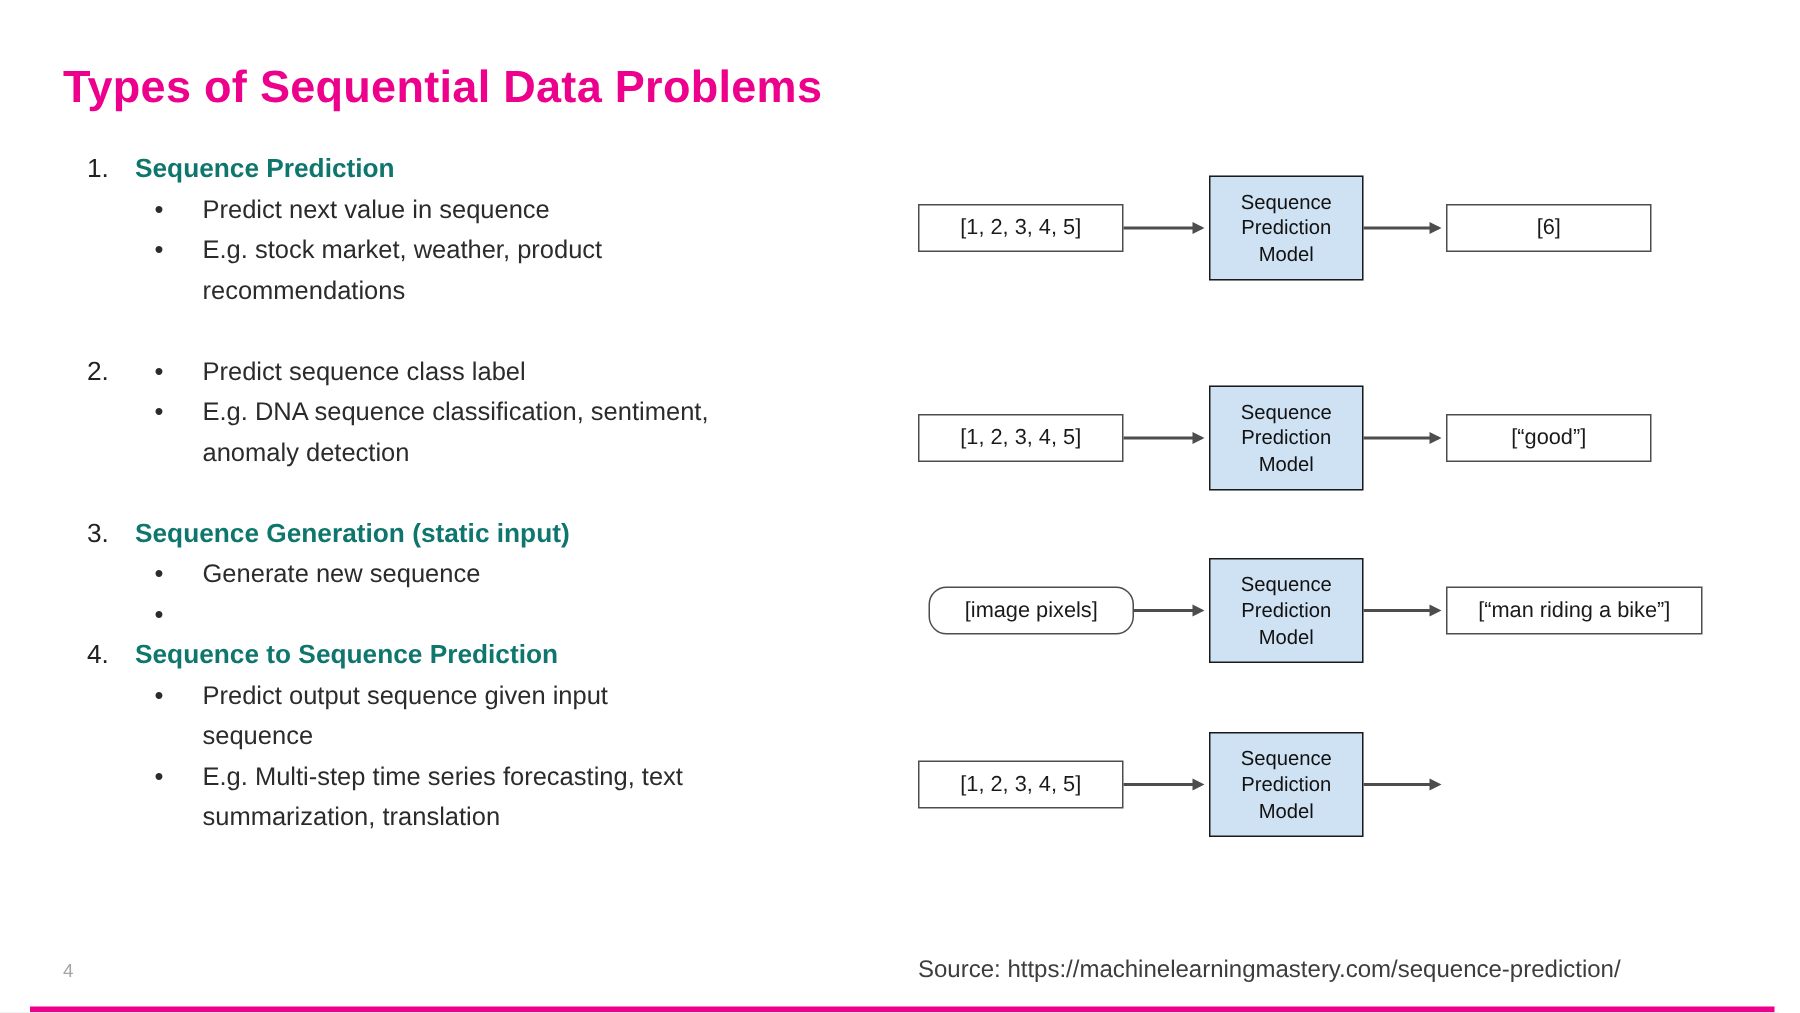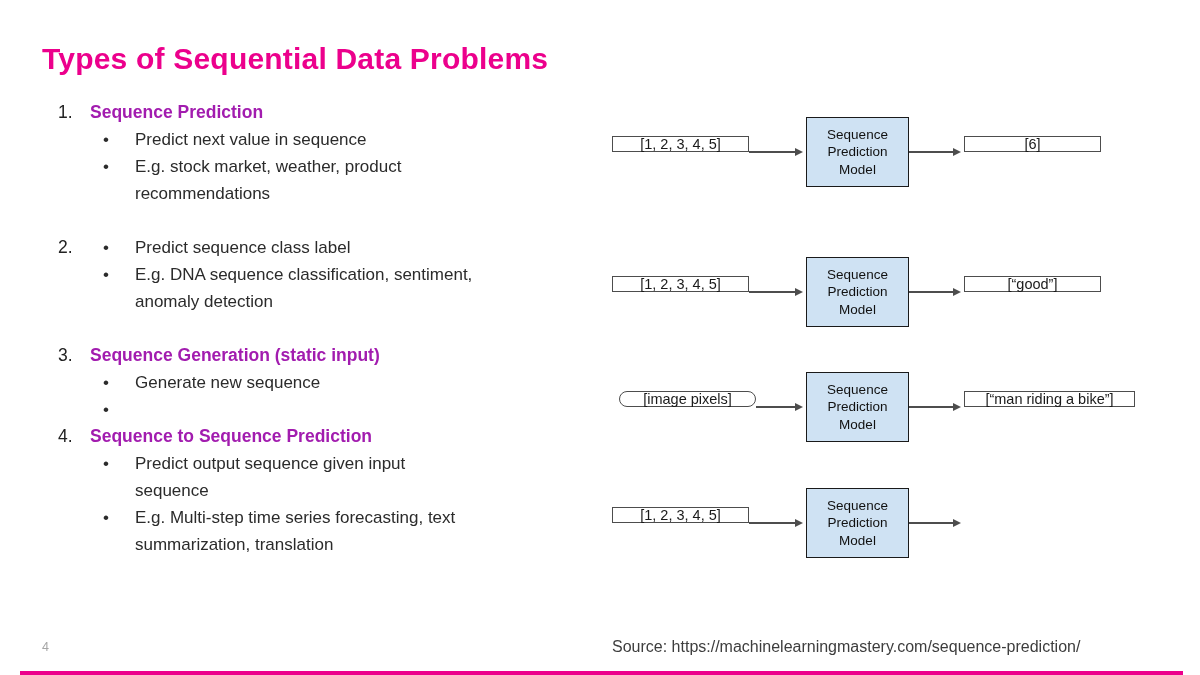--- a/index.html
+++ b/index.html
@@ -10,33 +10,33 @@
   .title {
     position:absolute; left:42px; top:42px; margin:0;
     font-size:30px; font-weight:700; color:#EC008C; letter-spacing:0.2px;
   }
   
   .list { position:absolute; left:55px; top:99px; width:500px; margin:0; padding:0; list-style:none; }
   .item { margin:0; padding:0; }
   .item + .item { margin-top:27px; }
   .item-head { position:relative; padding-left:35px; line-height:27px; font-size:17.5px; }
   .num { position:absolute; left:3px; font-weight:400; color:#222; }
-  .head { font-weight:700; color:#a21caf; }
+  .head { font-weight:700; color:#0f766e; }
   .bullet { position:relative; padding-left:80px; line-height:27px; font-size:17px; color:#2b2b2b; }
   .dot { position:absolute; left:48px; top:0; }
   .btext { white-space:pre-line; }
   
   .diagrams { position:absolute; left:600px; top:0; width:580px; height:620px; }
   .drow { position:absolute; left:0; width:580px; height:70px; }
   .drow.r1 { top:117px; }
   .drow.r2 { top:257px; }
   .drow.r3 { top:372px; }
   .drow.r4 { top:488px; }
   .iobox {
-    position:absolute; top:19px; height:16px; box-sizing:border-box;
+    position:absolute; top:19px; height:32px; box-sizing:border-box;
     background:#ffffff; border:1.3px solid #4d4d4d;
     display:flex; align-items:center; justify-content:center;
     font-size:14.5px; color:#1a1a1a;
   }
   .inbox  { left:12px; width:137px; }
   .outbox { left:364px; width:137px; }
   .drow.r3 .inbox  { left:19px;border-radius:12px; }
   .drow.r3 .outbox { width:171px; }
   .model {
     position:absolute; left:206px; top:0; width:103px; height:70px; box-sizing:border-box;

